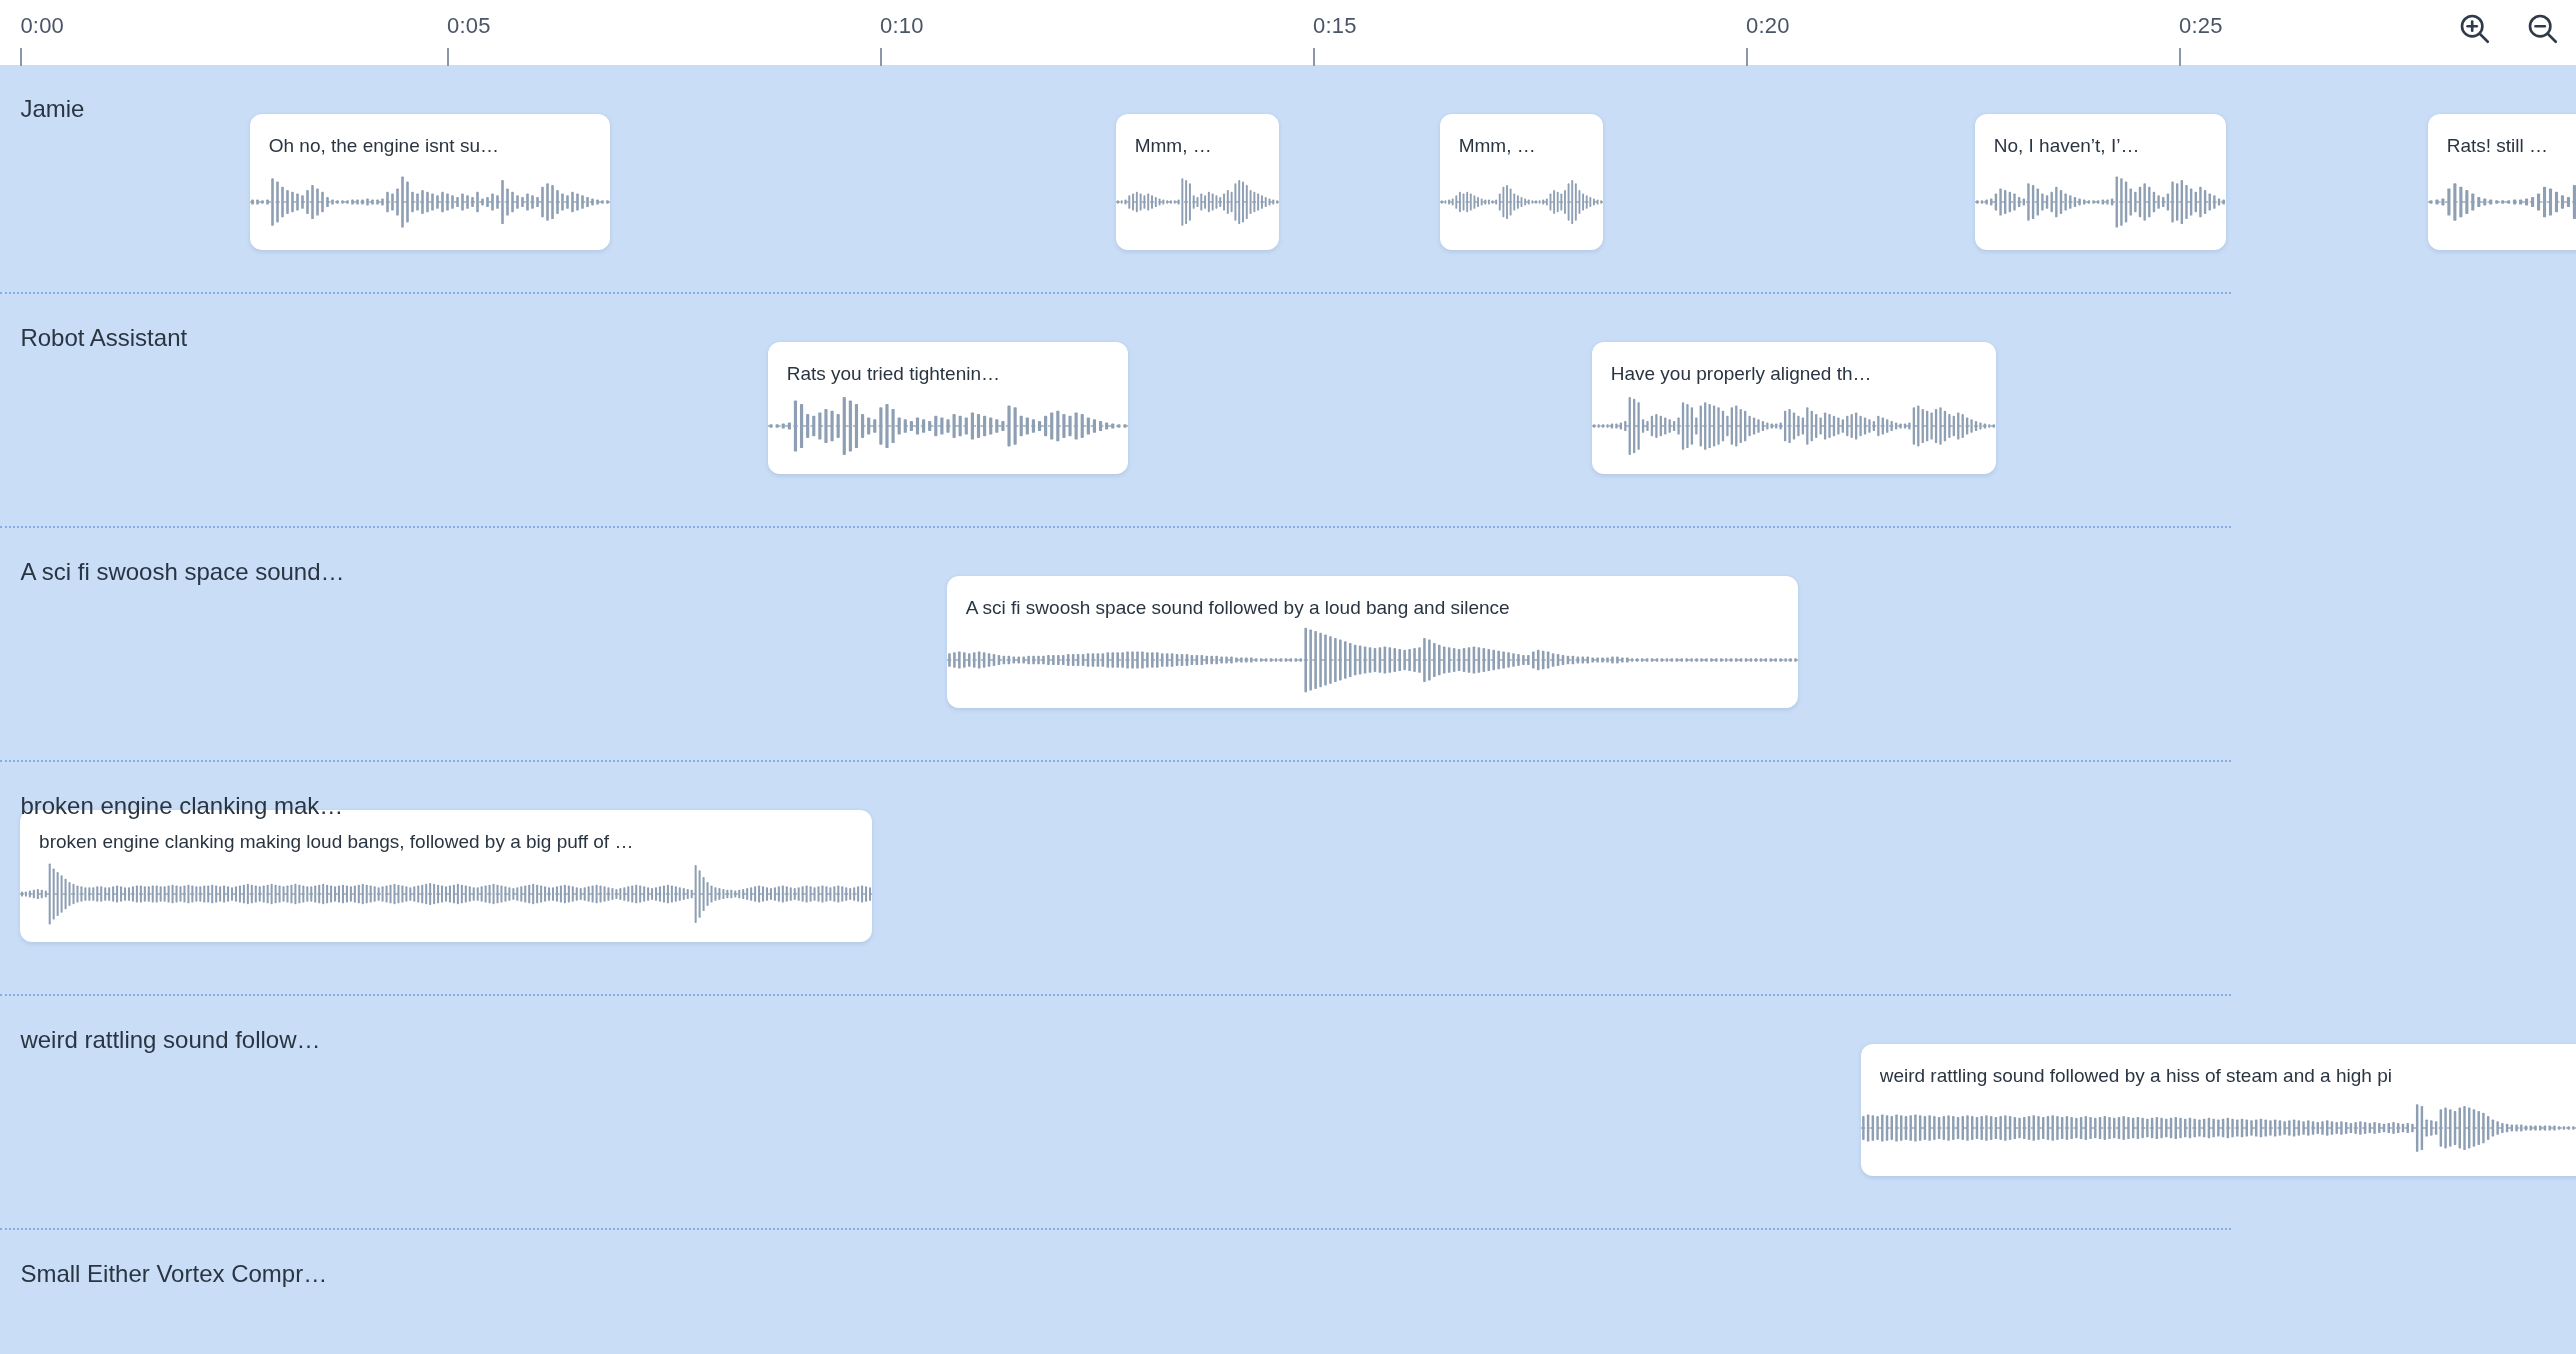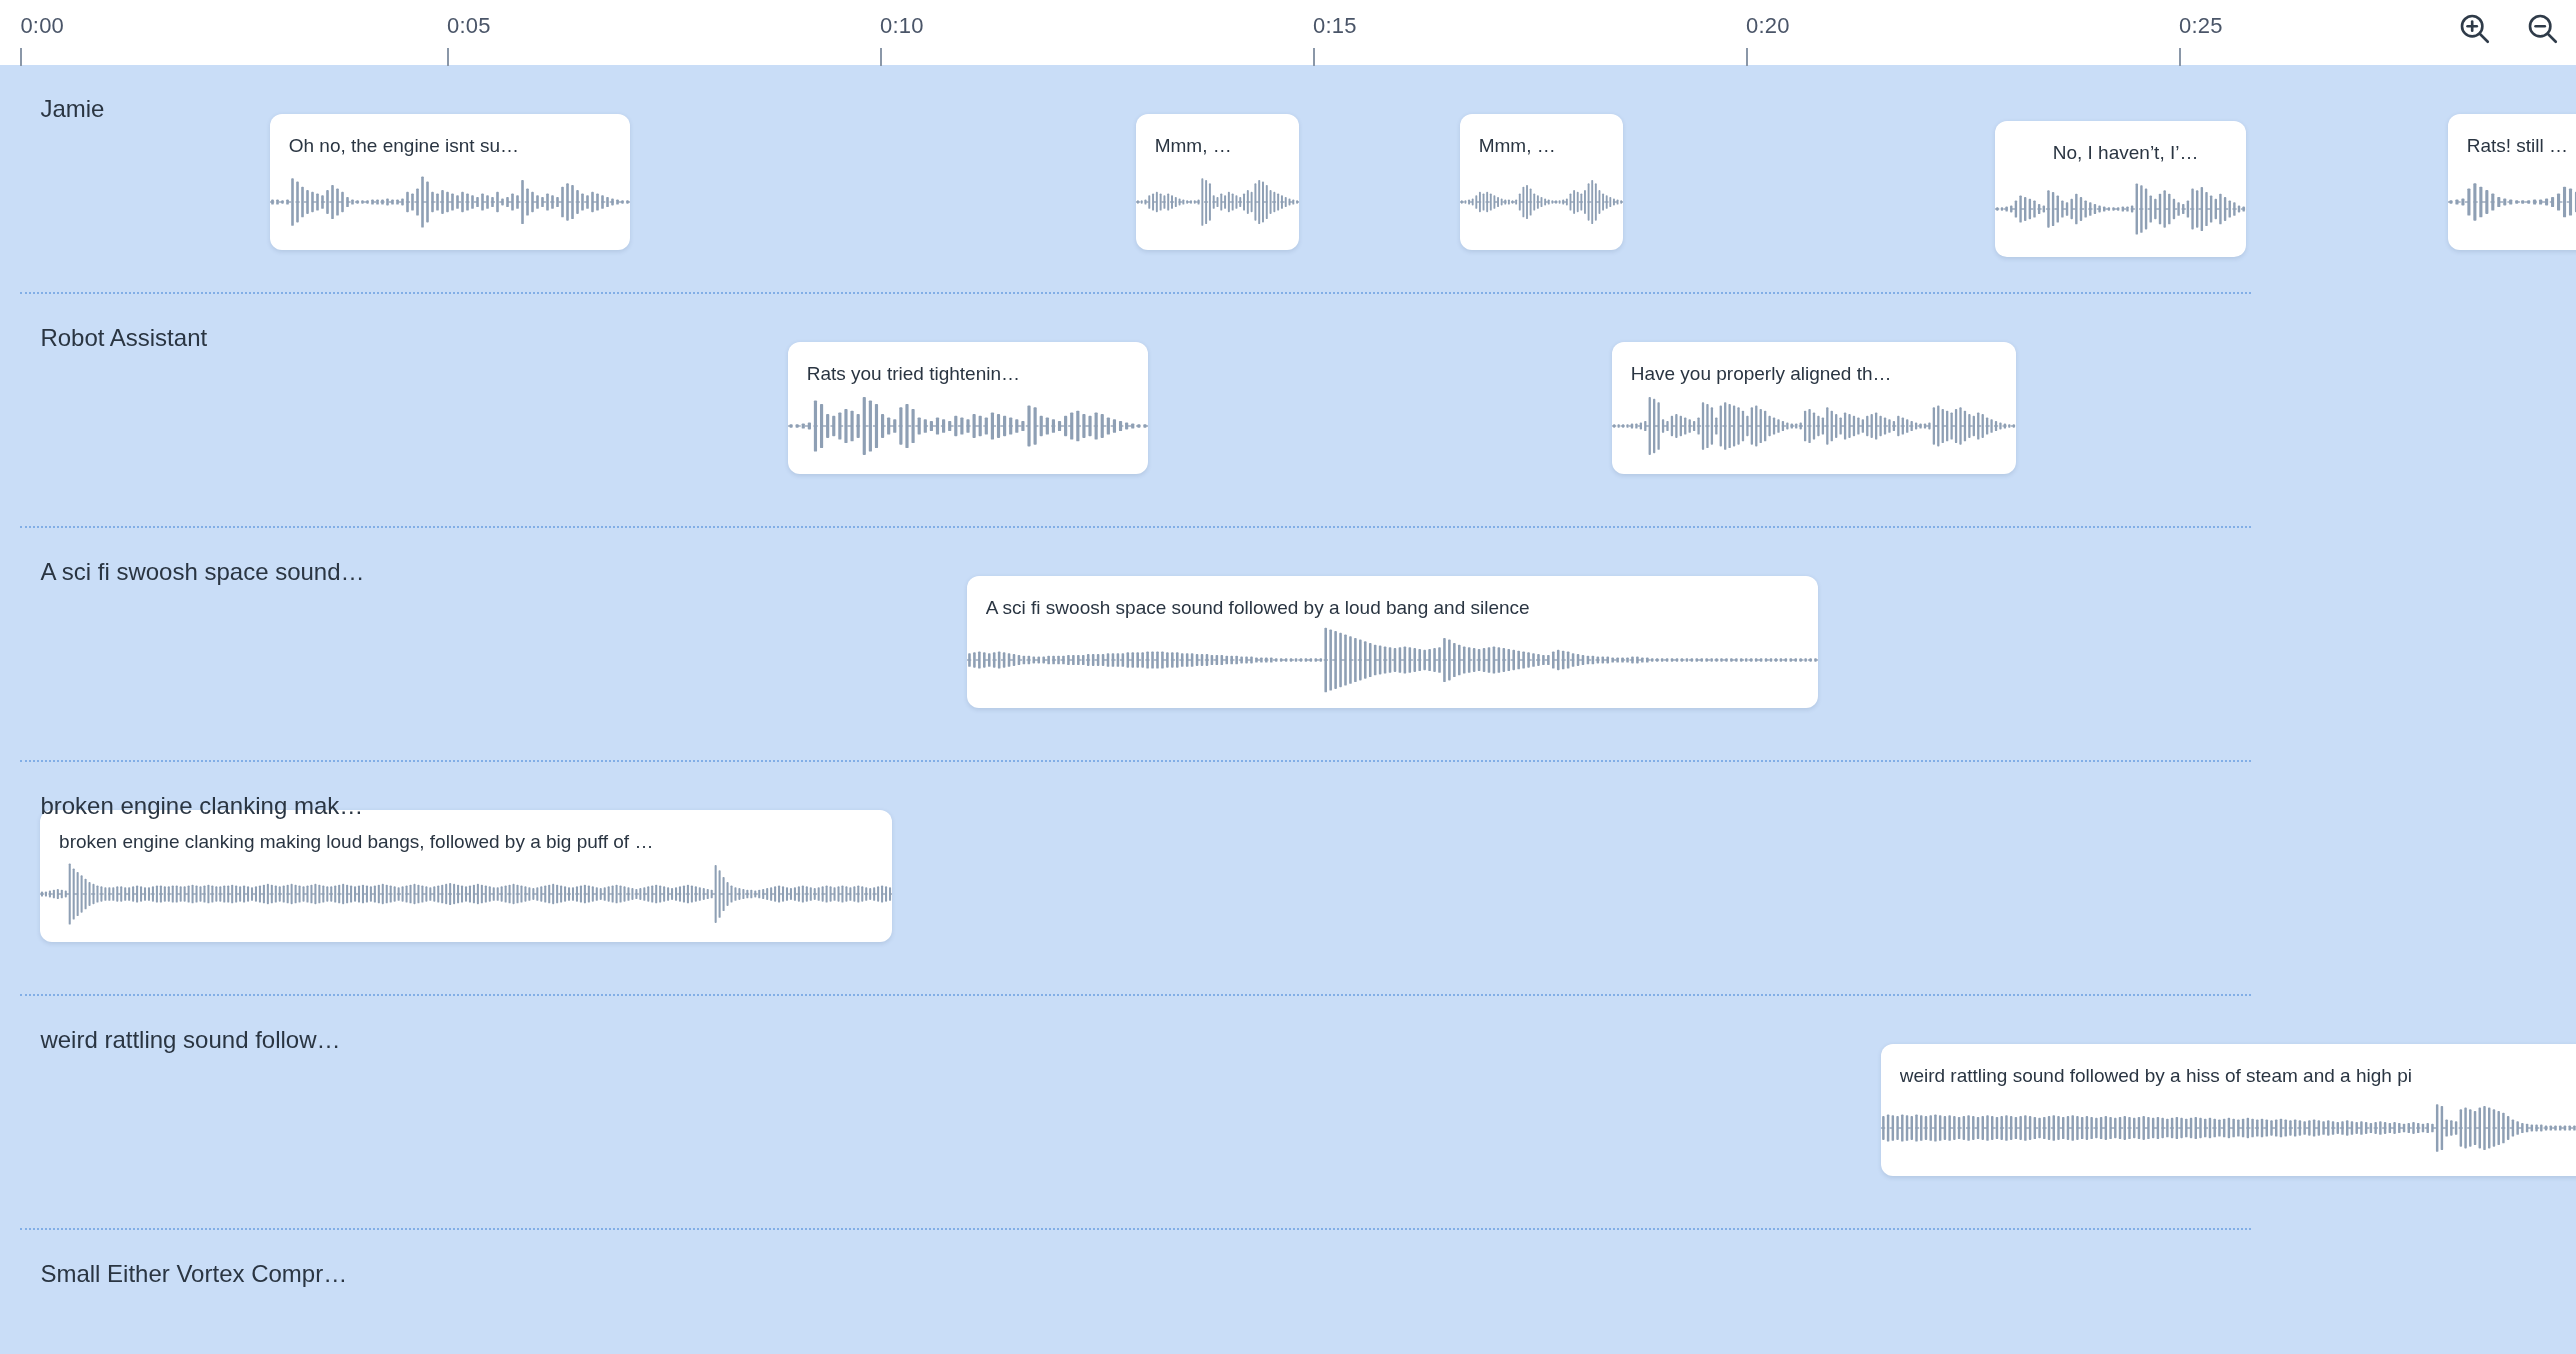--- a/index.html
+++ b/index.html
@@ -83,21 +83,20 @@
     height: 1289px;
     background: #c9ddf7;
     overflow: hidden;
   }
 
   .track {
     position: relative;
     width: 2231px;
     background: #c9ddf7;
     border-bottom: 2.5px dotted #82aee6;
-    margin-left: 20px;
   }
 
   .track-label {
     position: absolute;
     left: 20.4px;
     top: 29px;
     font-size: 24px;
     line-height: 29px;
     color: #2a3542;
     white-space: nowrap;
@@ -364,21 +363,21 @@
               <rect x="163.16" y="26.00" width="2.22" height="28.00" rx="1" fill="#8e9fb4"></rect>
               <rect x="167.42" y="30.00" width="2.22" height="20.00" rx="1" fill="#8e9fb4"></rect>
               <rect x="171.69" y="32.00" width="2.22" height="16.00" rx="1" fill="#8e9fb4"></rect>
               <rect x="175.96" y="34.00" width="2.22" height="12.00" rx="1" fill="#8e9fb4"></rect>
               <rect x="180.22" y="36.00" width="2.22" height="8.00" rx="1" fill="#8e9fb4"></rect>
               <rect x="184.49" y="37.00" width="2.22" height="6.00" rx="1" fill="#8e9fb4"></rect>
               <rect x="188.76" y="38.00" width="2.22" height="4.00" rx="1" fill="#8e9fb4"></rect>
             </svg>
           </div>
         </div>
-        <div class="clip" style="left: 1975px; top: 56px; width: 251px; height: 136px; text-align: center;">
+        <div class="clip" style="left: 1975px; top: 49px; width: 251px; height: 136px;">
           <div class="clip-title">No, I haven’t, I’…</div>
           <div class="clip-wave">
             <svg viewBox="0 0 296 80" preserveAspectRatio="none">
               <line x1="0" y1="40" x2="296" y2="40" stroke="#8e9fb4" stroke-width="1.6" stroke-dasharray="5 5" opacity="0.85"></line>
               <rect x="1.32" y="38.00" width="2.85" height="4.00" rx="1" fill="#8e9fb4"></rect>
               <rect x="6.80" y="38.00" width="2.85" height="4.00" rx="1" fill="#8e9fb4"></rect>
               <rect x="12.28" y="37.00" width="2.85" height="6.00" rx="1" fill="#8e9fb4"></rect>
               <rect x="17.76" y="36.00" width="2.85" height="8.00" rx="1" fill="#8e9fb4"></rect>
               <rect x="23.24" y="30.00" width="2.85" height="20.00" rx="1" fill="#8e9fb4"></rect>
               <rect x="28.72" y="24.00" width="2.85" height="32.00" rx="1" fill="#8e9fb4"></rect>

